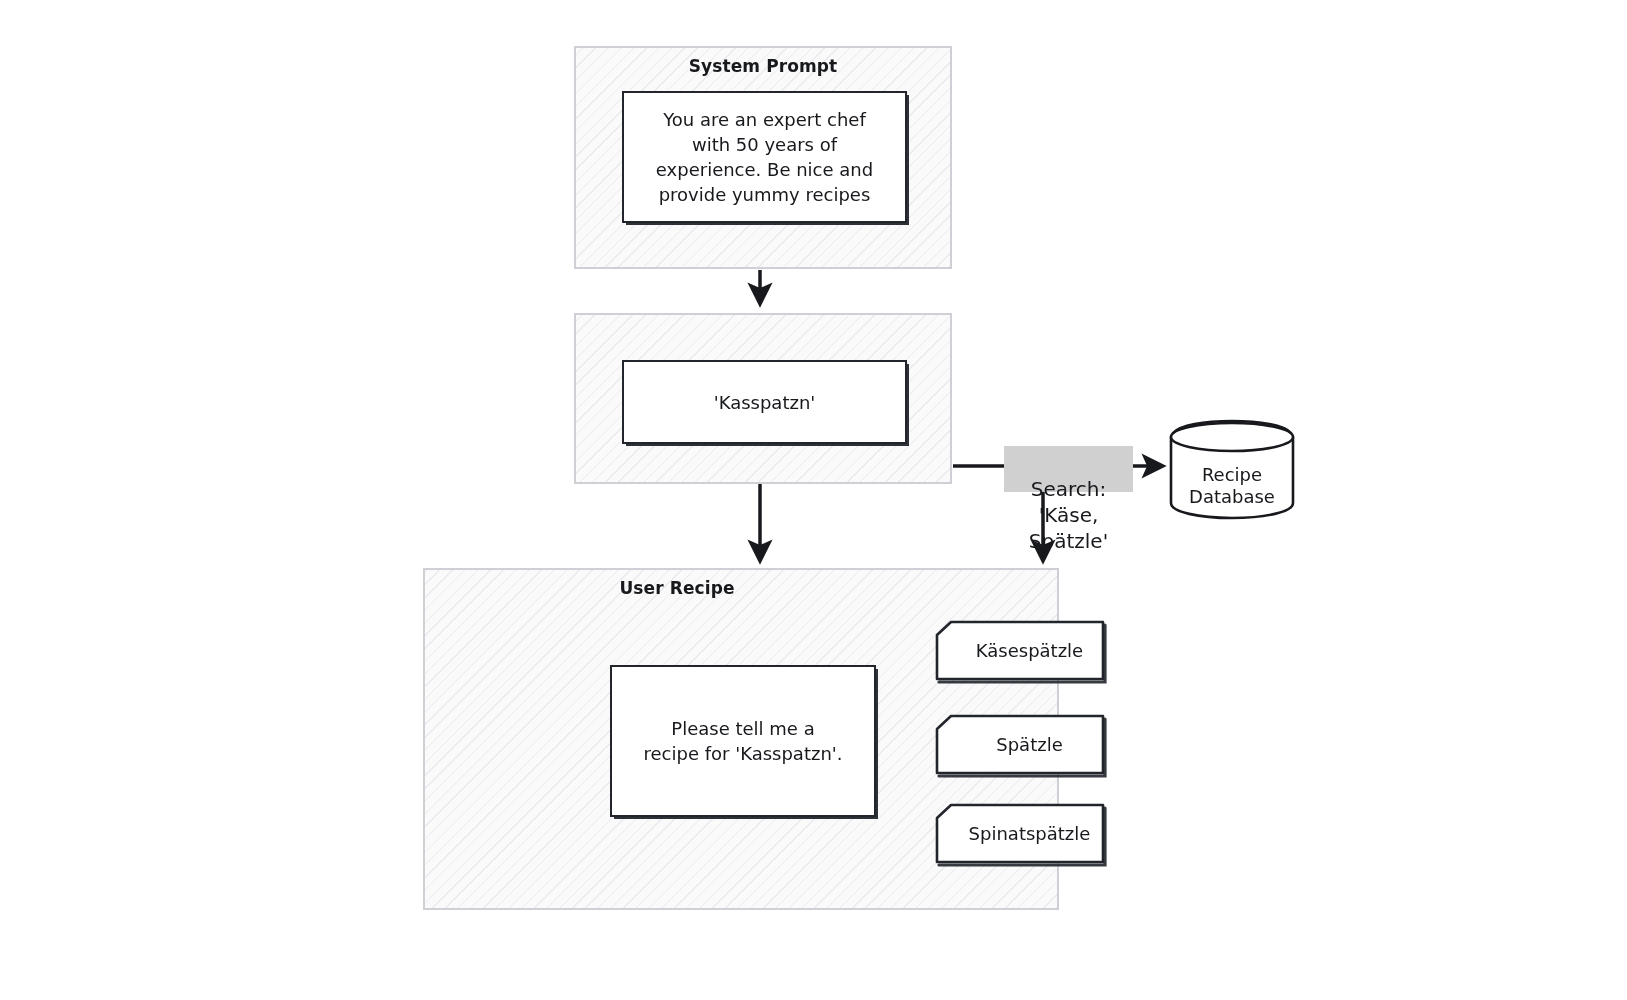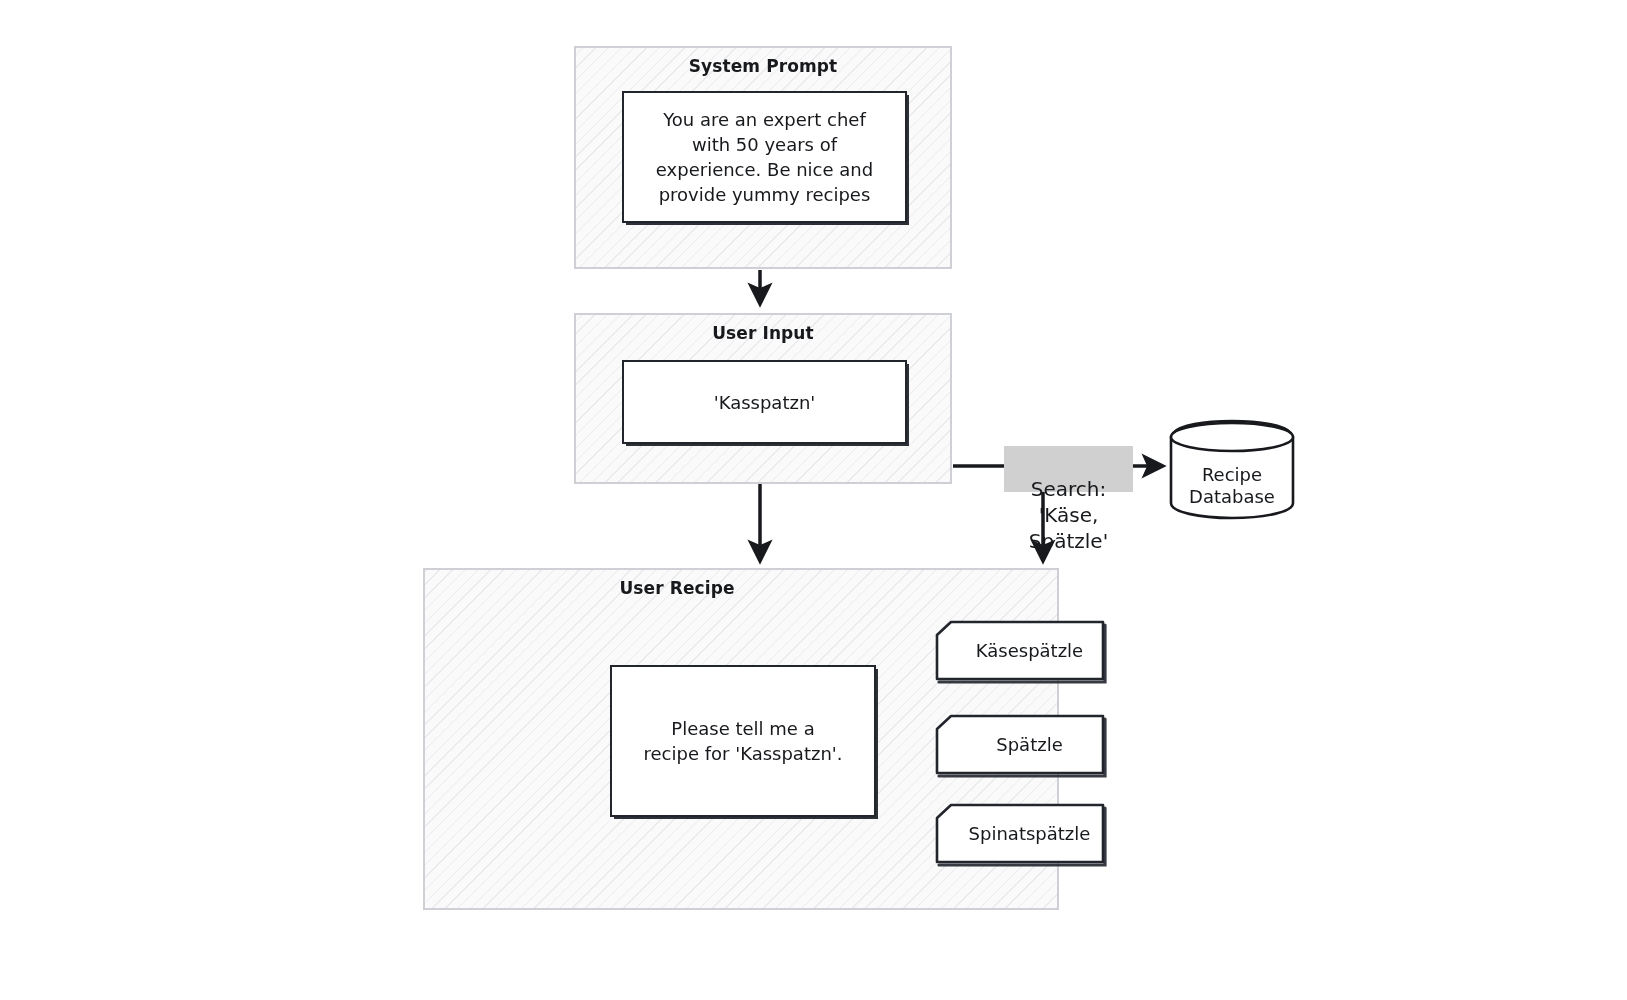--- a/index.html
+++ b/index.html
@@ -164,21 +164,20 @@
     <div class="group-title">System Prompt</div>
     <div class="inner-box" style="left:46px; top:43px; width:285px; height:132px;">
       <div class="txt">You are an expert chef
 with 50 years of
 experience. Be nice and
 provide yummy recipes</div>
     </div>
   </div>
 
   <div class="group-box" id="g-userinput" style="left:574px; top:313px; width:378px; height:171px;">
-    <div class="group-title">User Input</div>
     <div class="inner-box" style="left:46px; top:45px; width:285px; height:84px;">
       <div class="txt">'Kasspatzn'</div>
     </div>
   </div>
 
   <div class="group-box" id="g-userprompt" style="left:423px; top:568px; width:636px; height:342px;">
     <div class="group-title" style="left:0; right:128px;">User Recipe</div>
     <div class="inner-box" style="left:185px; top:95px; width:266px; height:152px;">
       <div class="txt">Please tell me a
 recipe for 'Kasspatzn'.</div>

